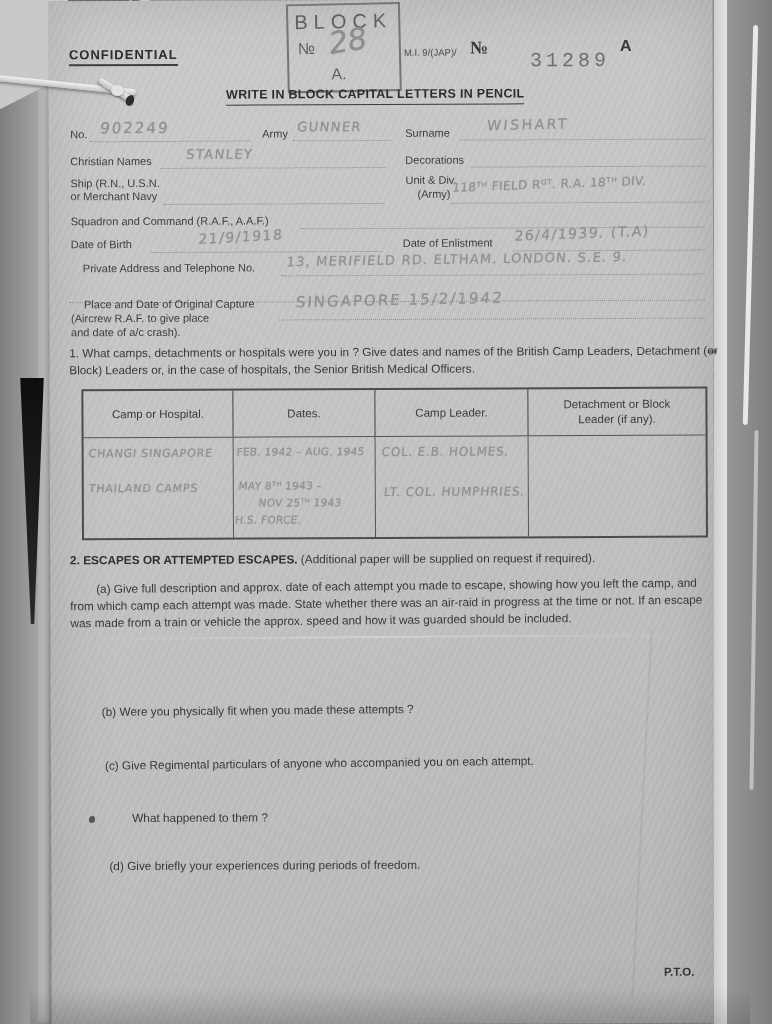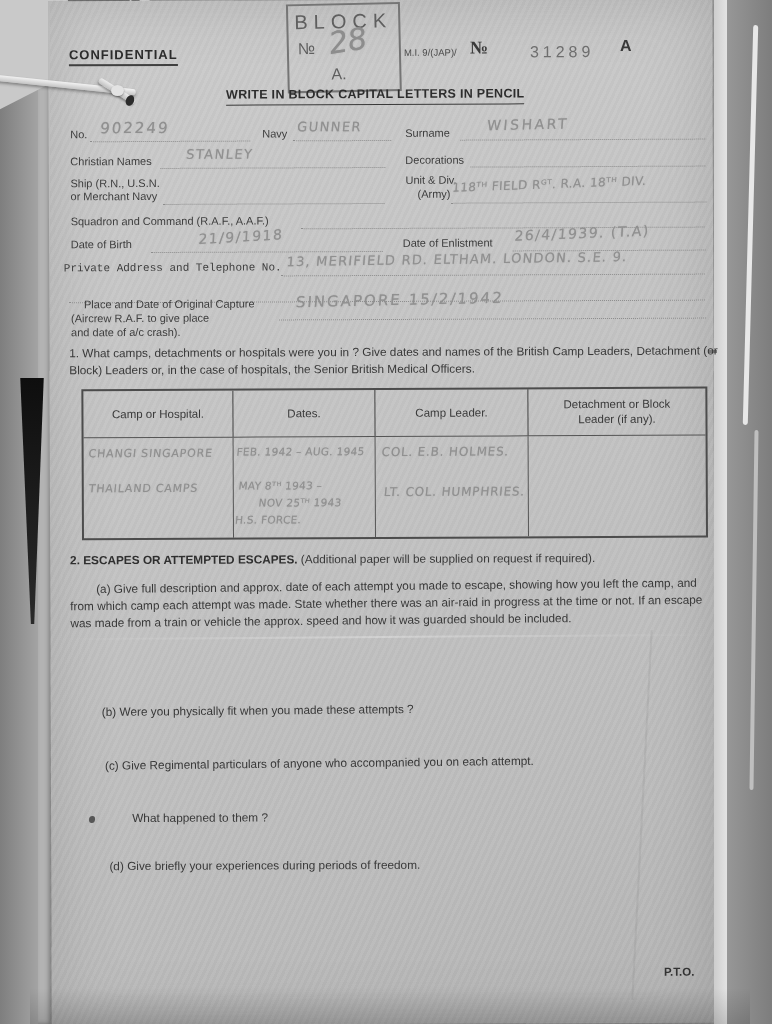--- a/index.html
+++ b/index.html
@@ -49,21 +49,21 @@
   .confidential{left:69px;top:46px;font-size:13px;font-weight:bold;letter-spacing:1px;color:#2c2c2c;
                 border-bottom:2px solid #404040;padding-bottom:2px;}
   .stamp{left:287px;top:3px;width:110px;height:85px;border:2px solid #757575;color:#5f5f5f;transform:rotate(-1deg);}
   .stamp-title{position:absolute;left:0;top:5px;width:100%;text-align:center;font-size:20px;letter-spacing:6px;}
   .stamp-no{position:absolute;left:9px;top:34px;font-size:16px;}
   .stamp-no-val{position:absolute;left:40px;top:18px;font-family:"DejaVu Sans",sans-serif;font-style:italic;
                 font-size:30px;color:#8d8d8d;transform:rotate(-8deg);text-shadow:0 0 1px rgba(120,120,120,.6);}
   .stamp-a{position:absolute;left:0;top:60px;width:90%;text-align:center;font-size:16px;}
   .mi-ref{left:404px;top:47px;font-size:9.5px;color:#4a4a4a;}
   .mi-no{left:470px;top:38px;font-family:"Liberation Serif",serif;font-weight:bold;font-size:18px;color:#3a3a3a;}
-  .serial{left:530px;top:44px;font-family:Liberation Sans, sans-serif;font-size:16px;letter-spacing:4px;color:#6e6e6e;}
+  .serial{left:530px;top:50px;font-family:Liberation Mono, monospace;font-size:20px;letter-spacing:4px;color:#6e6e6e;}
   .serial-a{left:620px;top:38px;font-size:16px;font-weight:bold;color:#383838;}
   .instruction{left:226px;top:87px;font-size:12.5px;font-weight:bold;letter-spacing:.3px;color:#2d2d2d;
                border-bottom:1.5px solid #3a3a3a;padding-bottom:3px;}
 
   
   .table{position:absolute;left:80px;top:388px;width:622px;height:147px;border:2px solid #4c4c4c;
          display:grid;grid-template-columns:150px 142px 153px 1fr;grid-template-rows:47px 1fr;}
   .th{border-right:1px solid #404040;border-bottom:1px solid #555;display:flex;align-items:center;justify-content:center;
       font-size:11.5px;color:#3a3a3a;text-align:center;white-space:pre-line;line-height:1.3;}
   .th.last,.td.last{border-right:none;}
@@ -111,21 +111,21 @@
     </div>
     <div class="lbl mi-ref">M.I. 9/(JAP)/</div>
     <div class="lbl mi-no">№</div>
     <div class="lbl serial">31289</div>
     <div class="lbl serial-a">A</div>
     <div class="lbl instruction">WRITE IN BLOCK CAPITAL LETTERS IN PENCIL</div>
 
     <div class="lbl" style="left:70px;top:127px;">No.</div>
     <div class="dots" style="left:90px;top:127px;width:160px;"></div>
     <div class="hand" style="left:100px;top:118px;font-size:15px;letter-spacing:2px;">902249</div>
-    <div class="lbl" style="left:262px;top:127px;">Navy</div>
+    <div class="lbl" style="left:262px;top:127px;">Army</div>
     <div class="dots" style="left:293px;top:127px;width:98px;"></div>
     <div class="hand" style="left:297px;top:119px;font-size:13px;">GUNNER</div>
     <div class="lbl" style="left:405px;top:127px;">Surname</div>
     <div class="dots" style="left:460px;top:127px;width:245px;"></div>
     <div class="hand" style="left:487px;top:117px;font-size:14px;letter-spacing:2.5px;transform:skewX(-6deg) rotate(-1deg);">WISHART</div>
 
     <div class="lbl" style="left:70px;top:154px;">Christian Names</div>
     <div class="dots" style="left:160px;top:154px;width:225px;"></div>
     <div class="hand" style="left:186px;top:146px;font-size:13px;">STANLEY</div>
     <div class="lbl" style="left:405px;top:154px;">Decorations</div>
@@ -144,21 +144,21 @@
     <div class="lbl" style="left:70px;top:214px;">Squadron and Command (R.A.F., A.A.F.)</div>
     <div class="dots" style="left:300px;top:215px;width:404px;"></div>
 
     <div class="lbl" style="left:70px;top:237px;">Date of Birth</div>
     <div class="dots" style="left:150px;top:238px;width:232px;"></div>
     <div class="hand" style="left:198px;top:228px;font-size:14px;transform:skewX(-6deg) rotate(-3deg);">21/9/1918</div>
     <div class="lbl" style="left:402px;top:237px;">Date of Enlistment</div>
     <div class="dots" style="left:512px;top:238px;width:193px;"></div>
     <div class="hand" style="left:514px;top:226px;font-size:14px;transform:skewX(-6deg) rotate(-2deg);">26/4/1939. (T.A)</div>
 
-    <div class="lbl" style="left:63px;top:261px;font-family:Liberation Mono, monospace;">Private Address and Telephone No.</div>
+    <div class="lbl" style="left:82px;top:261px;">Private Address and Telephone No.</div>
     <div class="dots" style="left:280px;top:262px;width:424px;"></div>
     <div class="hand" style="left:286px;top:252px;font-size:13px;letter-spacing:1.2px;transform:skewX(-6deg) rotate(-.6deg);">13, MERIFIELD RD. ELTHAM. LONDON. S.E. 9.</div>
 
     <div class="dots" style="left:68px;top:288px;width:636px;"></div>
 
     <div class="lbl" style="left:83px;top:297px;">Place and Date of Original Capture</div>
     <div class="lbl" style="left:70px;top:311px;">(Aircrew R.A.F. to give place</div>
     <div class="lbl" style="left:70px;top:325px;">and date of a/c crash).</div>
     <div class="dots" style="left:278px;top:306px;width:427px;"></div>
     <div class="hand" style="left:295px;top:291px;font-size:15px;letter-spacing:2px;transform:skewX(-6deg) rotate(-1deg);">SINGAPORE 15/2/1942</div>

